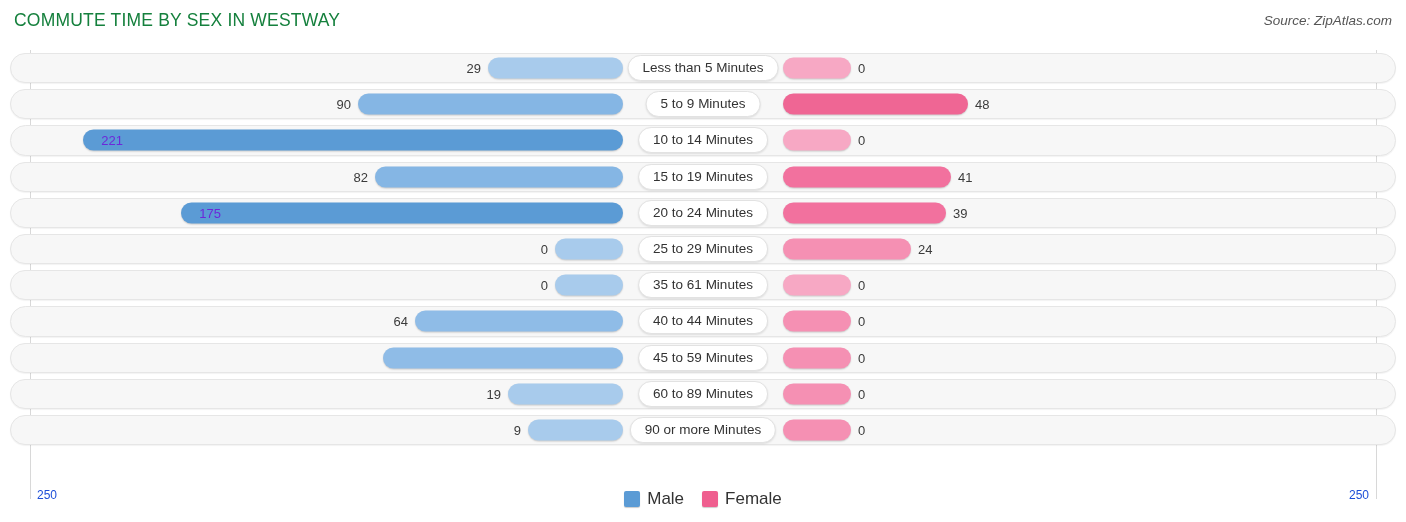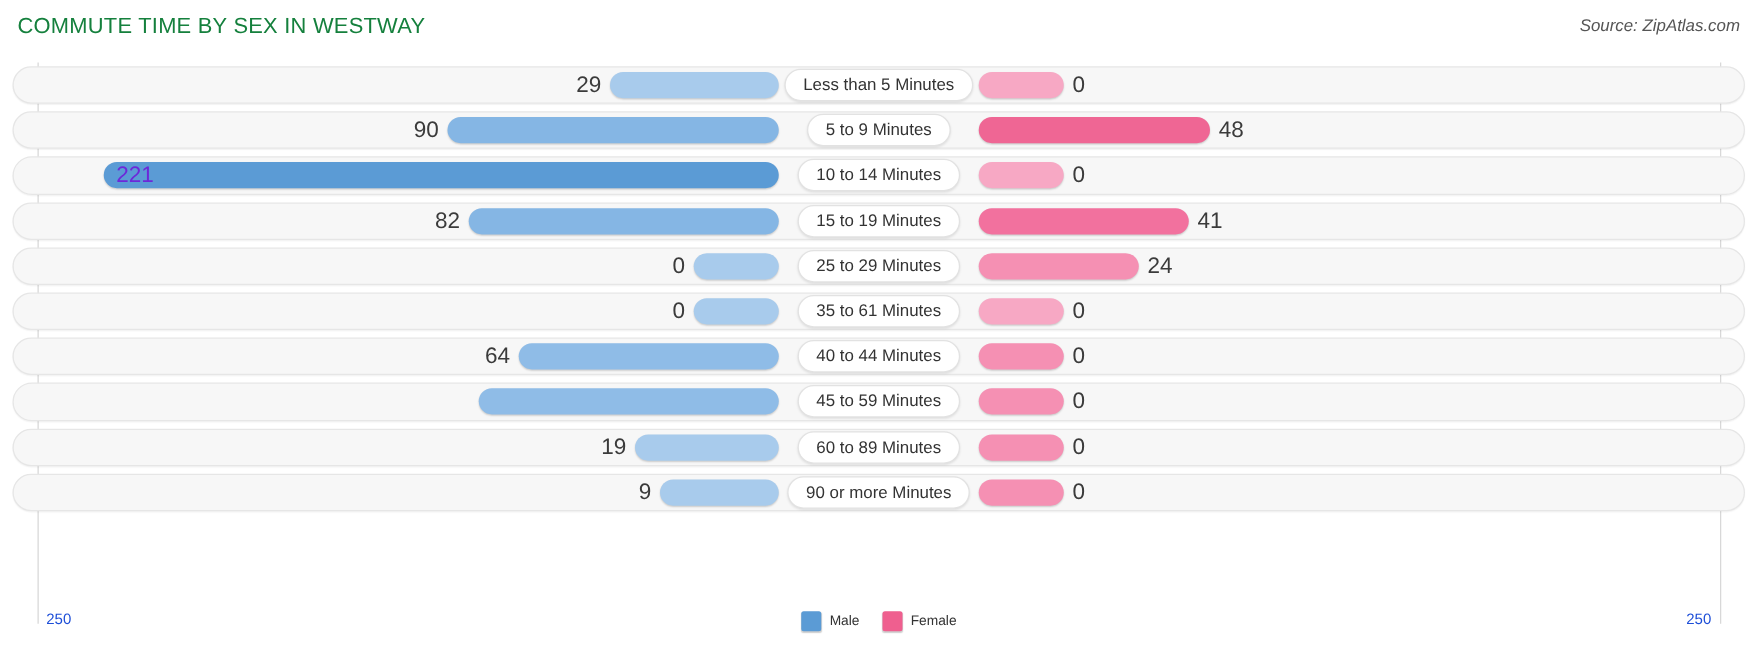--- a/index.html
+++ b/index.html
@@ -52,21 +52,21 @@
     position: absolute; top: 50%; transform: translateY(-50%);
     height: 21px;
     border-radius: 11px;
     box-shadow: 0 1px 1.5px rgba(0,0,0,.18);
   }
   .bar-male   { right: 783px; }   
   .bar-female { left: 783px; }
 
   .bar-val {
     position: absolute; top: 50%; transform: translateY(-50%);
-    font-size: 18px; color: #3b3b3b; white-space: nowrap;
+    font-size: 13px; color: #3b3b3b; white-space: nowrap;
   }
   .bar-val.inside { color: #6d28d9; }
 
   
   .center-pill {
     position: absolute; top: 50%; left: 703px;
     transform: translate(-50%, -50%);
     background: #ffffff;
     border: 1px solid #e2e2e2;
     border-radius: 14px;
@@ -88,21 +88,21 @@
 
   #legend {
     position: absolute; left: 0; right: 0; top: 4px;
     display: flex; justify-content: center; align-items: center; gap: 18px;
   }
   .legend-item { display: flex; align-items: center; gap: 7px; }
   .legend-swatch {
     width: 16px; height: 16px; border-radius: 2px;
     box-shadow: 0 1px 1px rgba(0,0,0,.2);
   }
-  .legend-label { font-size: 11px; color: #333; text-align: right; }
+  .legend-label { font-size: 17px; color: #333; text-align: right; }
 </style>
 </head>
 <body>
 
 <div id="chart-root">
 
   <div id="page-title">COMMUTE TIME BY SEX IN WESTWAY</div>
   <div id="source-note">Source: ZipAtlas.com</div>
 
   <div id="plot">
@@ -133,20 +133,28 @@
           <div class="bar-val" style="left: 858px;">0</div>
           <div class="center-pill">10 to 14 Minutes</div>
         </div>
         <div class="row">
           <div class="track"></div>
           <div class="bar bar-male" style="width: 248px; background: rgb(133, 182, 228);"></div>
           <div class="bar-val" style="right: 1038px;">82</div>
           <div class="bar bar-female" style="width: 168px; background: rgb(242, 113, 158);"></div>
           <div class="bar-val" style="left: 958px;">41</div>
           <div class="center-pill">15 to 19 Minutes</div>
+        </div>
+        <div class="row">
+          <div class="track"></div>
+          <div class="bar bar-male" style="width: 442px; background: rgb(91, 155, 213);"></div>
+          <div class="bar-val inside" style="right: 1185px;">175</div>
+          <div class="bar bar-female" style="width: 163px; background: rgb(242, 113, 158);"></div>
+          <div class="bar-val" style="left: 953px;">39</div>
+          <div class="center-pill">20 to 24 Minutes</div>
         </div>
         <div class="row">
           <div class="track"></div>
           <div class="bar bar-male" style="width: 68px; background: rgb(168, 203, 236);"></div>
           <div class="bar-val" style="right: 858px;">0</div>
           <div class="bar bar-female" style="width: 128px; background: rgb(245, 144, 179);"></div>
           <div class="bar-val" style="left: 918px;">24</div>
           <div class="center-pill">25 to 29 Minutes</div>
         </div>
         <div class="row">

